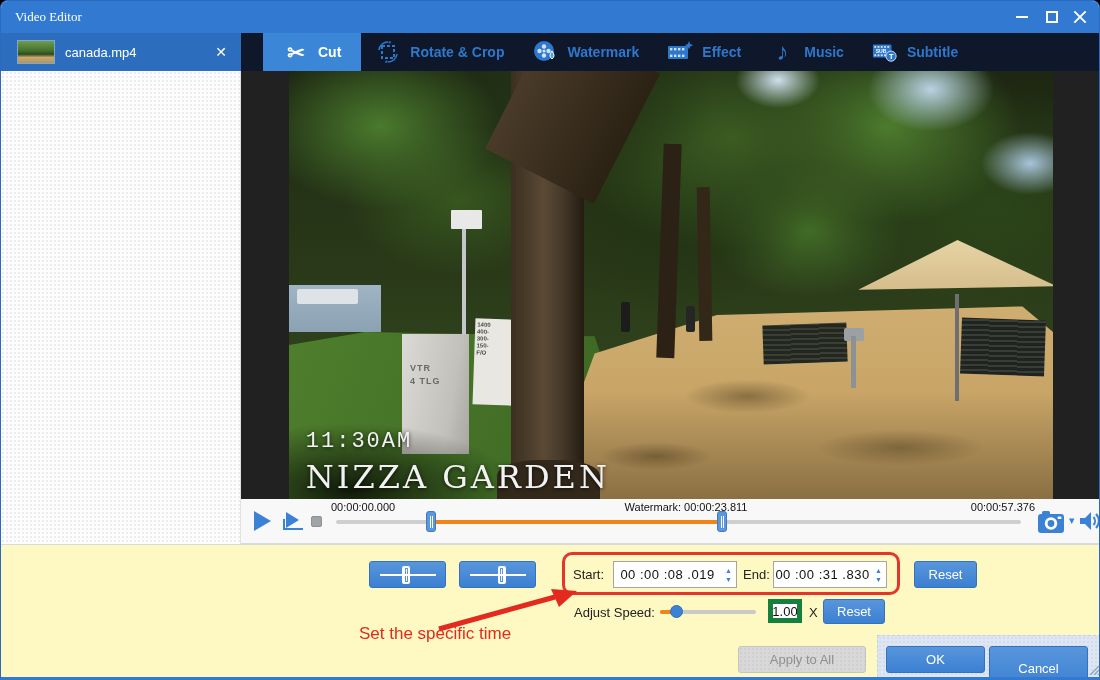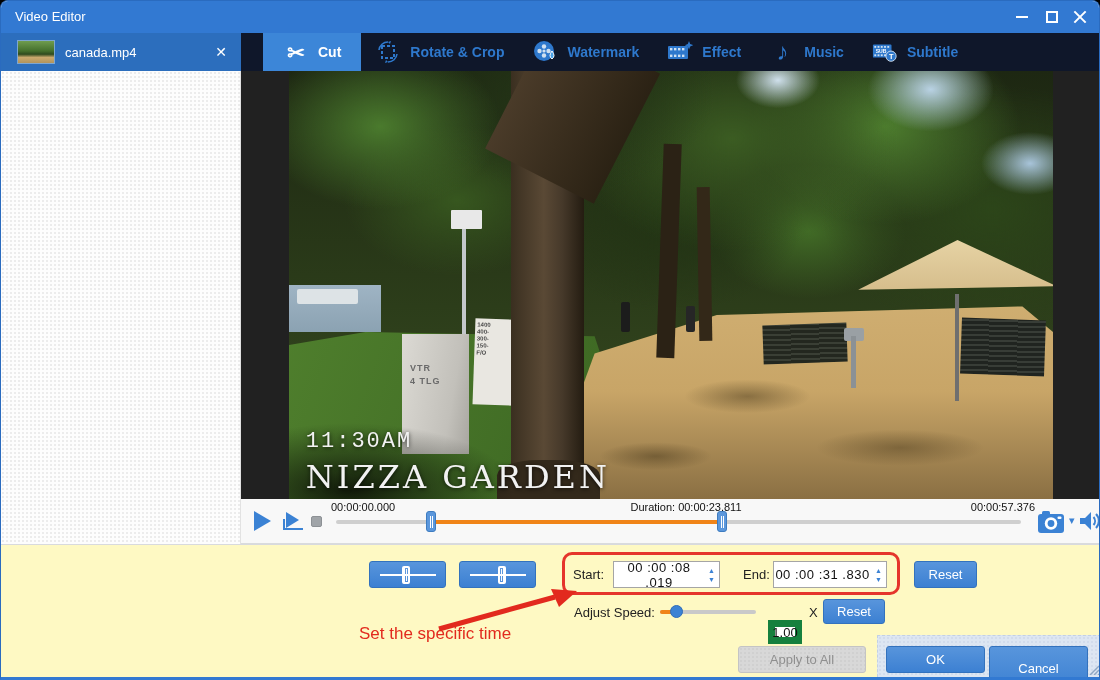--- a/index.html
+++ b/index.html
@@ -1,20 +1,20 @@
 <!DOCTYPE html>
 <html><head>
 <meta charset="utf-8">
 <style>
   html,body{margin:0;padding:0;background:#000;font-family:"Liberation Sans",sans-serif;}
   *{box-sizing:border-box;}
   .window{position:relative;width:1100px;height:680px;background:#edeff3;overflow:hidden;
           border-radius:8px 8px 0 0;border:1px solid #2a6bbf;border-bottom:3px solid #3279d2;}
   
-  .titlebar{position:absolute;left:0;top:0;width:100%;height:32px;background:#3279d2;}
+  .titlebar{position:absolute;left:0;top:0;width:100%;height:32px;background:#3279d2;font-family:Liberation Serif, serif;}
   .title-text{position:absolute;left:14px;top:0;line-height:32px;color:#fff;font-size:13px;}
   .winbtn{position:absolute;top:0;width:30px;height:32px;display:flex;align-items:center;justify-content:center;cursor:default;}
   .wb-min{right:62px;}.wb-max{right:32px;}.wb-close{right:4px;}
   .glyph-min{width:12px;height:2px;background:#fff;}
   .glyph-max{width:12px;height:12px;border:2px solid #fff;}
   .glyph-close{position:relative;width:14px;height:14px;}
   .glyph-close:before,.glyph-close:after{content:"";position:absolute;left:-1px;top:6px;width:16px;height:2px;background:#fff;}
   .glyph-close:before{transform:rotate(45deg);}.glyph-close:after{transform:rotate(-45deg);}
   
   .tabrow{position:absolute;left:0;top:32px;width:100%;height:38px;background:#0f172a;}
@@ -135,22 +135,22 @@
   .spinner{position:absolute;height:27px;background:#fff;border:1px solid #a5a5a5;display:flex;align-items:center;}
   .spin-val{flex:1;font-size:13px;color:#111;text-align:center;letter-spacing:.5px;cursor:text;}
   .spin-btns{width:15px;height:25px;display:flex;flex-direction:column;align-items:center;justify-content:center;}
   .spin-btns span{font-size:7px;line-height:9px;color:#3b82d4;cursor:pointer;}
   .ann-text{position:absolute;left:358px;top:79px;font-size:17px;color:#e22a1e;}
   .ann-arrow{position:absolute;left:428px;top:40px;}
   .speed-slider{position:absolute;left:659px;top:60px;width:96px;height:14px;cursor:pointer;}
   .ss-track{position:absolute;left:0;top:5px;width:100%;height:4px;background:#c9c9c9;border-radius:2px;}
   .ss-fill{position:absolute;left:0;top:5px;height:4px;background:#f08418;border-radius:2px;}
   .ss-thumb{position:absolute;top:0;width:13px;height:13px;background:#3b82d4;border:1px solid #2f6cb8;border-radius:50%;}
-  .speed-box{position:absolute;left:767px;top:54px;width:34px;height:24px;background:#fff;border:7px solid #15803d;
-     font-size:13px;color:#111;display:flex;align-items:center;justify-content:center;cursor:text;margin-top:21px;}
+  .speed-box{position:absolute;left:767px;top:54px;width:34px;height:24px;background:#fff;border:5px solid #15803d;
+     font-size:13px;color:#111;display:flex;align-items:center;justify-content:center;cursor:text;}
   .ok-panel{position:absolute;left:876px;top:90px;width:224px;height:47px;background:#dde6f2;
      background-image:radial-gradient(circle,#d2dcec 1px,transparent 1px);background-size:4px 4px;
      border-top:1px dashed #c2d0e4;border-left:1px dashed #c2d0e4;}
   .apply-btn{position:absolute;left:737px;top:101px;width:128px;height:27px;background:#d8d8d8;
      background-image:radial-gradient(circle,#d0d0d0 1px,transparent 1px);background-size:4px 4px;
      border:1px solid #c4c4c4;border-radius:3px;color:#8f8f8f;font-size:13px;
      display:flex;align-items:center;justify-content:center;cursor:default;}
   .grip-corner{position:absolute;right:2px;bottom:2px;}
 </style>
 </head>
@@ -289,21 +289,21 @@
         <div class="v-branch"></div>
         <div class="v-dapple"></div>
         <div class="v-overlay-time">11:30AM</div>
         <div class="v-overlay-name">NIZZA GARDEN</div>
       </div>
     </div>
   </div>
 
   <div class="playrow">
     <span class="pt pt-cur">00:00:00.000</span>
-    <span class="pt pt-dur">Duration: 00:00:23.811</span>
+    <span class="pt pt-dur">Watermark: 00:00:23.811</span>
     <span class="pt pt-total">00:00:57.376</span>
     <div class="btn-play"></div>
     <div class="btn-playseg">
       <div class="tri"></div>
       <div class="underl"></div>
     </div>
     <div class="btn-stop"></div>
     <div class="seek">
       <div class="seek-track"></div>
       <div class="seek-fill" style="left: 13.9%; width: 42.4%;"></div>
@@ -349,21 +349,21 @@
       <div class="trim-ico">
         <div class="hline"></div>
           <div class="grip" style="left:28px;border-right-width:3px;">
             <i></i>
           </div>
       </div>
     </div>
 
     <div class="redbox"></div>
     <span class="lbl" style="left:572px;top:22px;">Start:</span>
-    <div class="spinner" style="left:612px;top:16px;width:107px;">
+    <div class="spinner" style="left:612px;top:16px;width:124px;">
       <span class="spin-val">00 :00 :08 .019</span>
       <div class="spin-btns">
         <span>▲</span>
         <span>▼</span>
       </div>
     </div>
     <span class="lbl" style="left:742px;top:22px;">End:</span>
     <div class="spinner" style="left:772px;top:16px;width:114px;">
       <span class="spin-val">00 :00 :31 .830</span>
       <div class="spin-btns">

